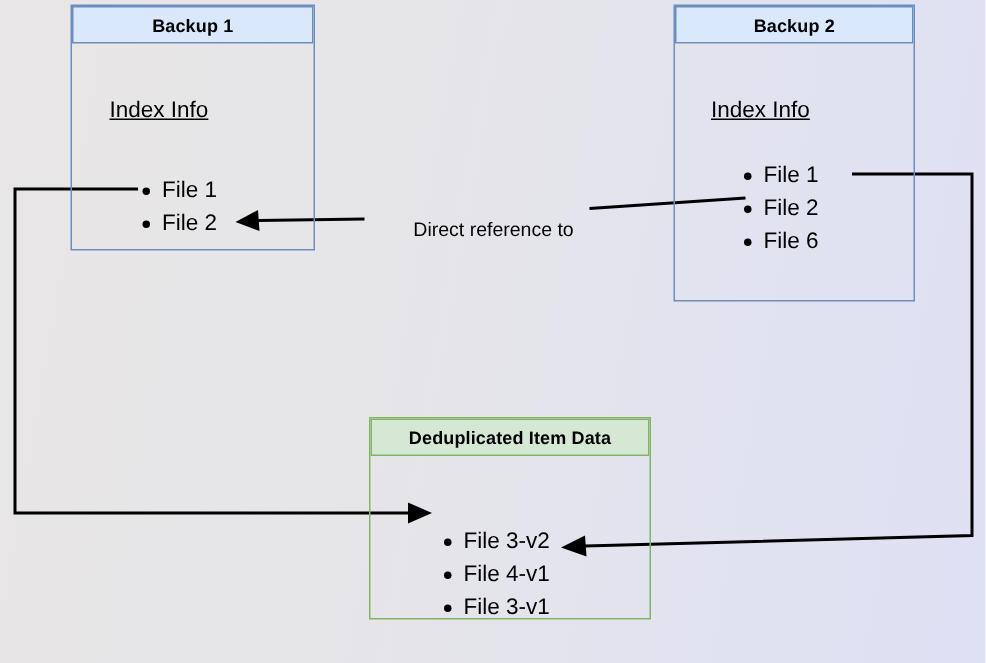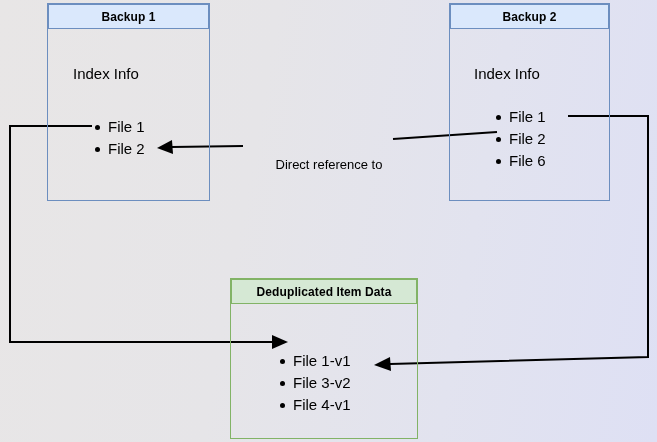--- a/index.html
+++ b/index.html
@@ -58,20 +58,21 @@
   .box.green .box-header {
     background: #d5e8d4;
     border-color: #82b366;
   }
 
   .index-title {
     position: absolute;
     font-size: 15px;
     color: #000;
     white-space: nowrap;
+    text-decoration: underline;
   }
 
   .file-list {
     position: absolute;
     margin: 0;
     padding: 0;
     list-style: none;
   }
   .file-list li {
     position: relative;
@@ -136,21 +137,21 @@
       <polygon points="390,357 374,365 391,371"></polygon>
     </g>
 
     <g>
       <line x1="497" y1="132" x2="393" y2="139"></line>
       <line x1="243" y1="146" x2="172" y2="147"></line>
       <polygon points="172,140 157,148 173,154"></polygon>
     </g>
   </svg>
 
-  <div class="box" style="left:47px; top:3px; width:163px; height:198px;padding-left:19px;">
+  <div class="box" style="left:47px; top:3px; width:163px; height:164px;padding-left:19px;">
     <div class="box-header">Backup 1</div>
     <div class="box-body">
       <div class="index-title" style="left:25px; top:36px;">Index Info</div>
       <ul class="file-list" style="left:46px; top:87px;">
         <li>File 1</li>
         <li>File 2</li>
       </ul>
     </div>
   </div>
 
@@ -159,28 +160,28 @@
     <div class="box-body">
       <div class="index-title" style="left:24px; top:36px;">Index Info</div>
       <ul class="file-list" style="left:45px; top:77px;">
         <li>File 1</li>
         <li>File 2</li>
         <li>File 6</li>
       </ul>
     </div>
   </div>
 
-  <div class="box green" style="left:230px; top:278px; width:188px; height:161px;text-align:center;">
+  <div class="box green" style="left:246px; top:278px; width:188px; height:135px;text-align:center;">
     <div class="box-header">Deduplicated Item Data</div>
     <div class="box-body">
       <ul class="file-list" style="left:48px; top:46px;">
-        <li>File 1-v1</li>
         <li>File 3-v2</li>
         <li>File 4-v1</li>
+        <li>File 3-v1</li>
       </ul>
     </div>
   </div>
 
-  <div class="edge-label" style="left:248px; top:122px; width:162px;">
+  <div class="edge-label" style="left:248px; top:110px; width:162px;">
     <div>Direct reference to</div>
   </div>
 
 </div>
 
 </body></html>

